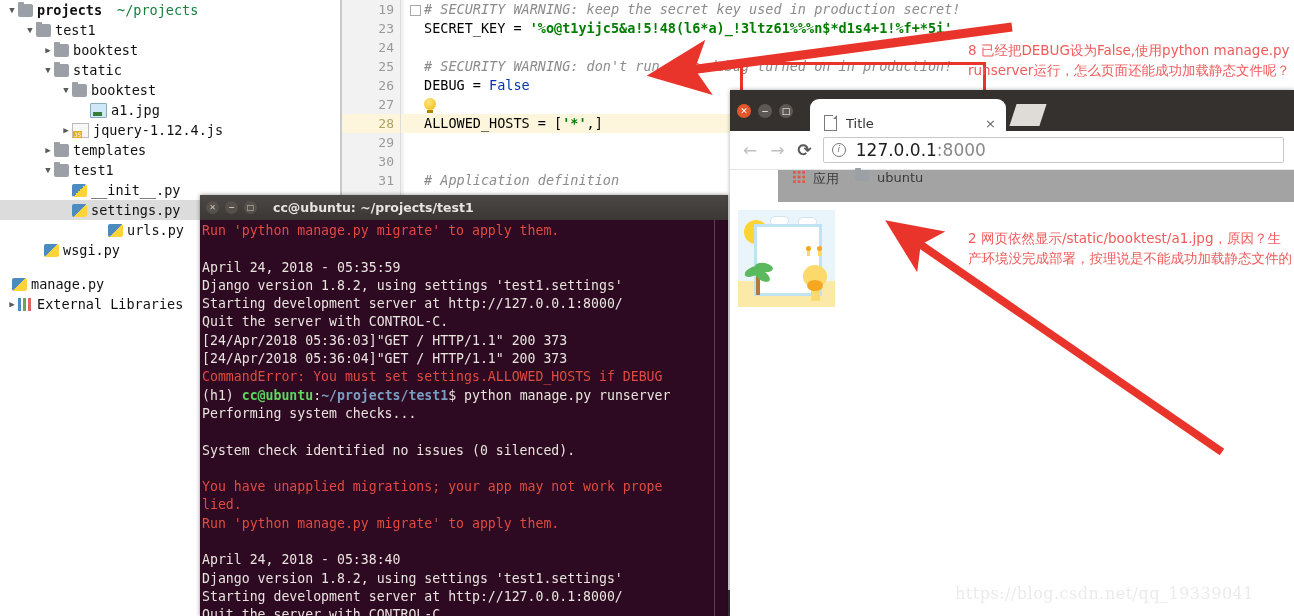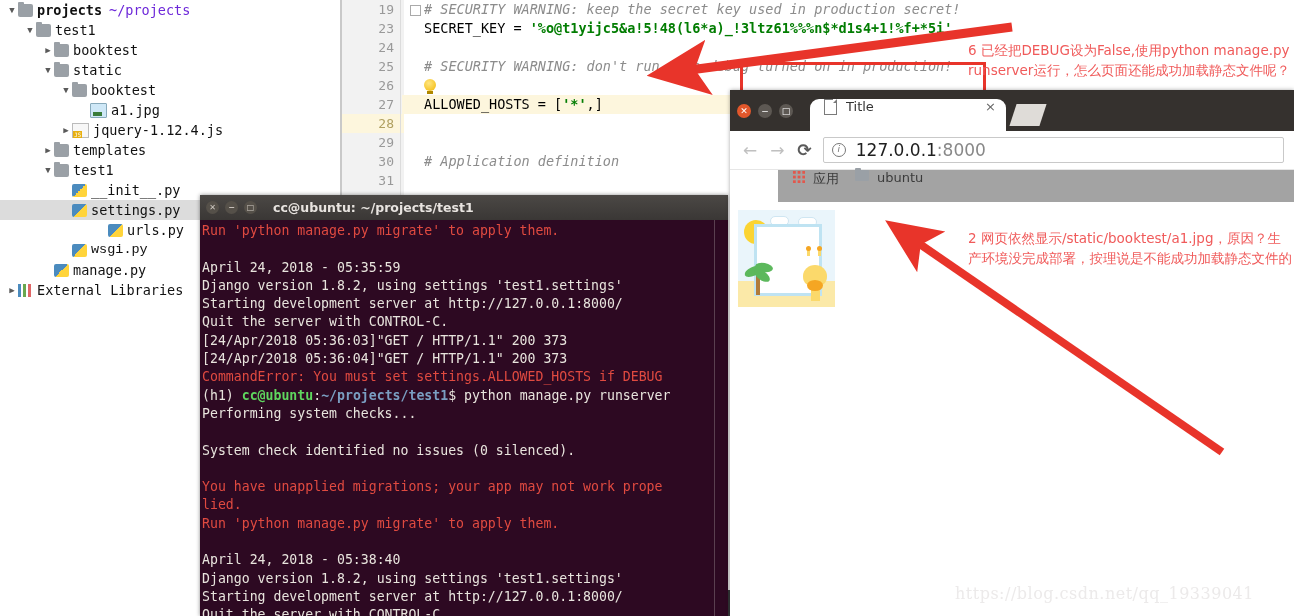--- a/index.html
+++ b/index.html
@@ -21,21 +21,21 @@
   .imgfile{background:#cfe8f7;border:1px solid #8ab;border-radius:1px;}
   .imgfile:after{content:"";position:absolute;left:2px;bottom:1px;width:9px;height:4px;background:#3a7d3a;}
   .jsfile{background:#f7f7f7;border:1px solid #bbb;}
   .jsfile:after{content:"JS";position:absolute;left:0;bottom:-1px;font-size:6px;background:#e8b010;color:#fff;padding:0 1px;line-height:7px;}
   .dbfile{background:#2fa3a3;border-radius:3px;}
   .dbfile:before{content:"";position:absolute;left:1px;top:3px;width:13px;height:2px;background:#fff;}
   .dbfile:after{content:"";position:absolute;left:1px;top:7px;width:13px;height:2px;background:#fff;}
   .libicon{background:linear-gradient(90deg,#4b8bbe 0 22%,#fff 22% 33%,#6aa84f 33% 55%,#fff 55% 66%,#e06666 66% 88%,#fff 88% 100%);}
   .tlabel{padding-right:3px;}
   .bold{font-weight:bold;}
-  .muted{color:#6d28d9;margin-left:4px;}
+  .muted{color:#15803d;margin-left:12px;}
 
   
   #editor{left:340px;top:0;width:954px;height:616px;background:#ffffff;}
   #gutter{left:0;top:0;width:62px;height:616px;background:#f2f2f2;border-left:2px solid #c9c9c9;}
   #gutter .gl{height:19px;line-height:19px;text-align:right;padding-right:10px;color:#999;
        font-family:"DejaVu Sans Mono","Liberation Mono",monospace;font-size:13px;}
   #gutter .gl.hl{background:#fdf6dd;color:#b0a060;}
   #gutter-rule{left:60px;top:0;width:1px;height:616px;background:#dcdcdc;}
   #code{left:62px;top:0;width:892px;height:616px;
        font-family:"DejaVu Sans Mono","Liberation Mono",monospace;font-size:13.5px;}
@@ -73,21 +73,21 @@
   
   #browser{left:730px;top:90px;width:564px;height:526px;background:#fff;
        box-shadow:0 0 4px rgba(0,0,0,.35);}
   #br-titlebar{height:41px;background:#35312e;position:relative;display:flex;align-items:center;}
   .brbtn{width:14px;height:14px;border-radius:50%;margin-left:7px;flex:none;color:#fff;font-size:9px;
         line-height:14px;text-align:center;font-family:"DejaVu Sans",sans-serif;}
   .brbtn.close{background:#e2572b;}
   .brbtn.min{background:#5d5853;}
   .brbtn.max{background:#5d5853;}
   #br-tab{position:absolute;left:80px;bottom:0;width:196px;height:32px;background:#fff;
-       border-radius:9px 9px 0 0;display:flex;align-items:flex-start;}
+       border-radius:9px 9px 0 0;display:flex;align-items:flex-end;}
   #br-tab .pageicon{width:11px;height:14px;border:1px solid #7a7a7a;margin-left:14px;background:#fff;position:relative;flex:none;}
   #br-tab .pageicon:after{content:"";position:absolute;right:-1px;top:-1px;border-left:4px solid #fff;border-bottom:4px solid #7a7a7a;}
   #br-tab .tabtitle{margin-left:9px;font-size:13px;color:#333;flex:1;overflow:hidden;white-space:nowrap;}
   #br-tab .tabclose{margin-right:10px;color:#666;font-size:13px;flex:none;}
   #br-newtab{position:absolute;left:283px;bottom:5px;width:30px;height:22px;background:#dfdcd8;
        transform:skewX(-18deg);}
   #br-toolbar{height:38px;background:#fff;display:flex;align-items:center;border-bottom:1px solid #e6e6e6;}
   .navicon{font-size:17px;color:#c0c0c0;margin-left:13px;flex:none;}
   .navicon.active{color:#5a5a5a;font-weight:bold;}
   #urlbar{margin-left:11px;margin-right:10px;flex:1;height:24px;border:1px solid #c9c9c9;border-radius:2px;
@@ -190,26 +190,26 @@
     <div class="trow sel" style="padding-left: 60px;">
       <span class="tw none">&nbsp;</span>
       <span class="ticon pyfile"></span>
       <span class="tlabel">settings.py</span>
     </div>
     <div class="trow" style="padding-left: 96px;">
       <span class="tw none">&nbsp;</span>
       <span class="ticon pyfile"></span>
       <span class="tlabel">urls.py</span>
     </div>
-    <div class="trow" style="padding-left: 60px; font-family: Liberation Mono, monospace;">
+    <div class="trow" style="padding-left: 32px;">
       <span class="tw none">&nbsp;</span>
       <span class="ticon pyfile"></span>
       <span class="tlabel">wsgi.py</span>
     </div>
-    <div class="trow" style="padding-left: 42px;">
+    <div class="trow" style=" margin-top: 14px;">
       <span class="tw none">&nbsp;</span>
       <span class="ticon pyfile"></span>
       <span class="tlabel">manage.py</span>
     </div>
     <div class="trow" style="padding-left: 6px;">
       <span class="tw">▶</span>
       <span class="ticon libicon"></span>
       <span class="tlabel">External Libraries</span>
     </div>
   </div>
@@ -227,20 +227,21 @@
       <div class="gl">30</div>
       <div class="gl">31</div>
       <div class="gl">32</div>
     </div>
   <div class="abs" id="gutter-rule"></div>
   <div class="abs" id="code">
       <div class="cl"><span class="fold"></span><span class="cmt"># SECURITY WARNING: keep the secret key used in production secret!</span></div>
       <div class="cl"><span class="kw">SECRET_KEY = </span><span class="str">'%o@t1yijc5&amp;a!5!48(l6*a)_!3ltz61%%%n$*d1s4+1!%f+*5i'</span></div>
       <div class="cl"></div>
       <div class="cl"><span class="cmt"># SECURITY WARNING: don't run with debug turned on in production!</span></div>
+      <div class="cl"><span class="kw">DEBUG = </span><span class="kwb">False</span></div>
       <div class="cl"><span class="bulb"></span></div>
       <div class="cl hl"><span class="kw">ALLOWED_HOSTS = [</span><span class="str">'*'</span><span class="kw">,]</span></div>
       <div class="cl"></div>
       <div class="cl"></div>
       <div class="cl"><span class="cmt"># Application definition</span></div>
       <div class="cl"></div>
     </div>
   <div class="abs" id="debug-box"></div>
   <div class="abs" id="editor-bottombar"></div>
 </div>
@@ -304,21 +305,21 @@
             <b></b>
           </div>
         <div class="neck"></div>
         <div class="head"></div>
         <div class="snout"></div>
       </div>
     </div>
   </div>
 </div>
 
-<div class="abs anno" id="anno1">6 已经把DEBUG设为False,使用python manage.py runserver运行，怎么页面还能成功加载静态文件呢？</div>
+<div class="abs anno" id="anno1">8 已经把DEBUG设为False,使用python manage.py runserver运行，怎么页面还能成功加载静态文件呢？</div>
 <div class="abs anno" id="anno2">2 网页依然显示/static/booktest/a1.jpg，原因？生产环境没完成部署，按理说是不能成功加载静态文件的</div>
 
 <svg class="abs" id="arrow-svg">
   <defs>
     <marker id="ah" markerWidth="7" markerHeight="7" refX="5.5" refY="3.5" orient="auto">
       <polygon points="0,0.4 7,3.5 0,6.6 1.6,3.5" fill="#e8342a"></polygon>
     </marker>
   </defs>
   <line x1="1012" y1="27" x2="660" y2="74" stroke="#e8342a" stroke-width="9" marker-end="url(#ah)"></line>
   <line x1="1222" y1="452" x2="895" y2="227" stroke="#e8342a" stroke-width="8" marker-end="url(#ah)"></line>

